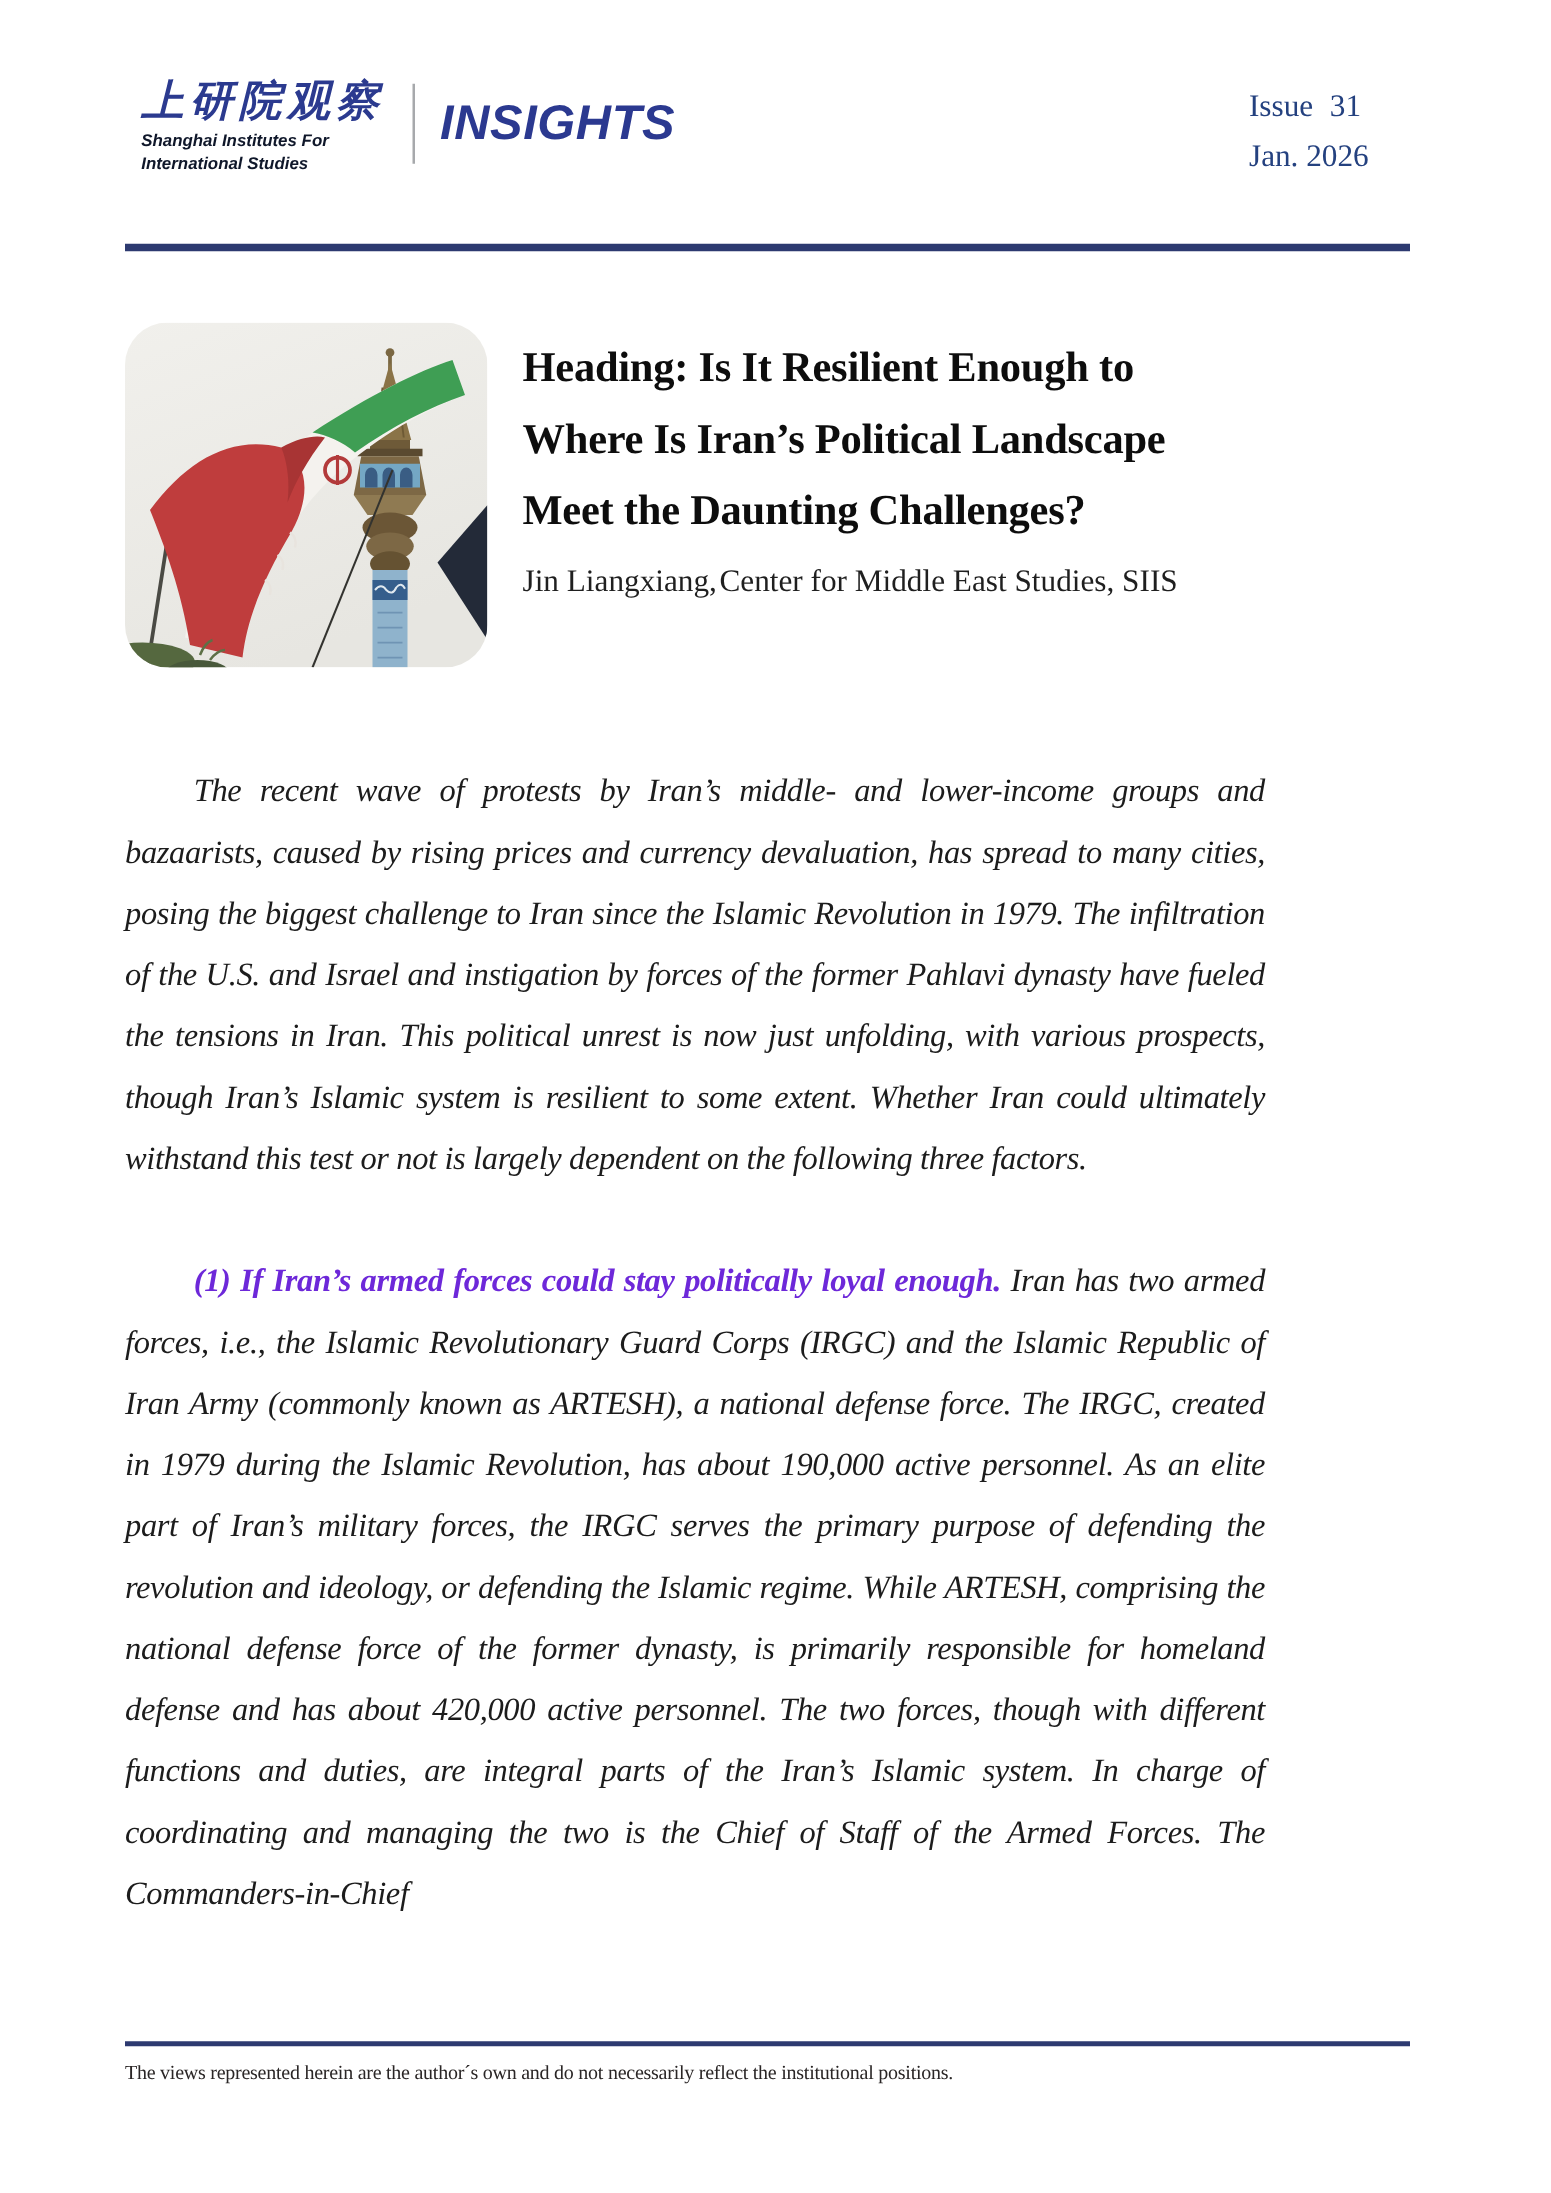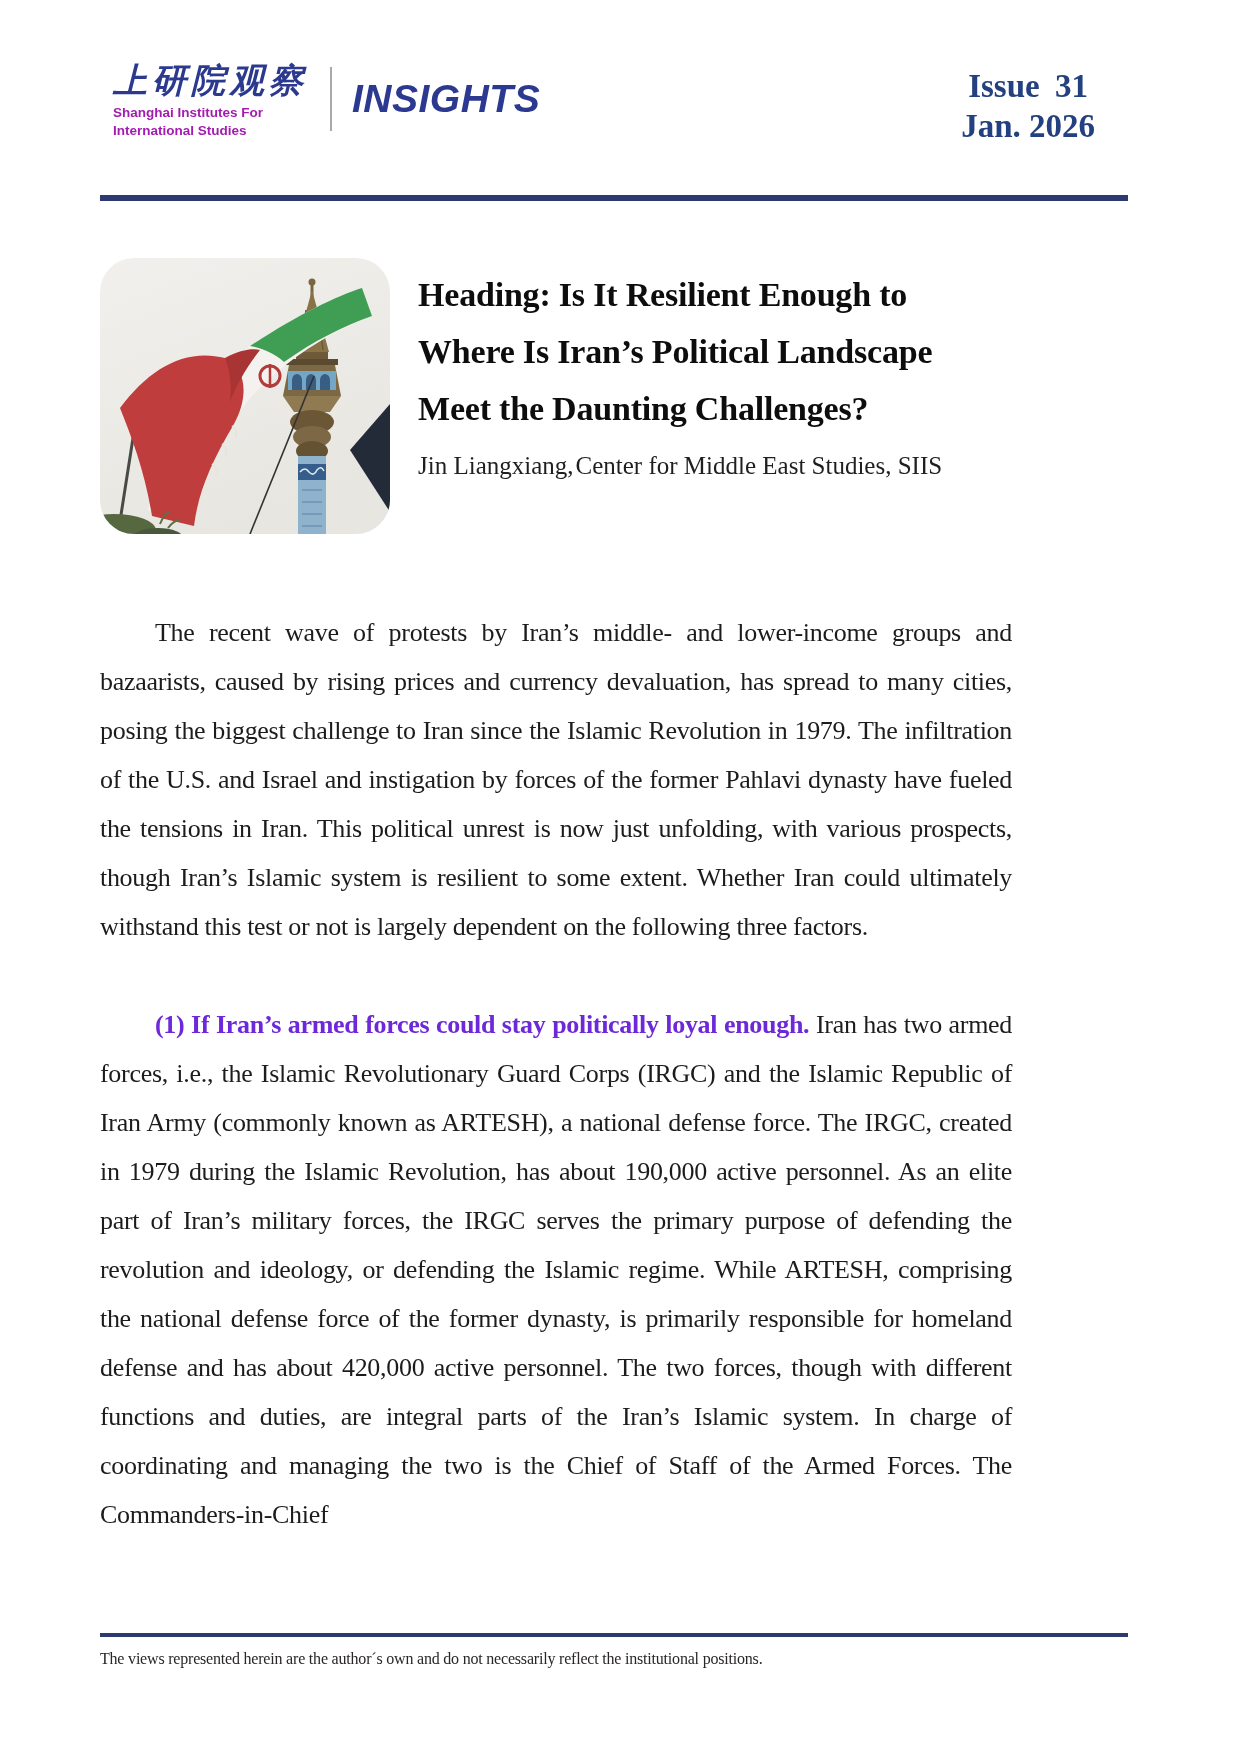--- a/index.html
+++ b/index.html
@@ -17,36 +17,36 @@
   .masthead { position:absolute; left:113px; top:58px; display:flex; align-items:center; }
   .logo-block { display:flex; flex-direction:column; align-items:center;justify-content:flex-end; }
   .logo-cn {
     font-family:"DejaVu Serif", serif;
     font-weight:bold; font-style:italic;
     font-size:34px; letter-spacing:5px;
     color:#2b3a8f; white-space:nowrap;
   }
   .logo-en {
     font-family:"Liberation Sans", sans-serif;
-    font-weight:bold; 
+    font-weight:bold; font-style:italic;
     font-size:13.5px; line-height:1.3;
-    color:#a21caf; text-align:left; width:100%;
+    color:#0f172a; text-align:left; width:100%;
     white-space:nowrap;
   }
   .logo-divider { width:2px; height:64px; background:#a7a9ac; margin:0 20px 0 22px; }
   .wordmark {
     font-family:"Liberation Sans", sans-serif;
     font-weight:bold; font-style:italic;
     font-size:39px; letter-spacing:0.5px;
     color:#2b3990; white-space:nowrap;
   }
   .issue-block {
     position:absolute; right:146px; top:66px;
-    text-align:center; color:#24417f;
-    font-weight:bold; font-size:33px; line-height:40px;
+    text-align:left; color:#24417f;
+    font-weight:normal; font-size:25px; line-height:40px;
     white-space:nowrap;
   }
   .issue-number { word-spacing:7px; }
   .rule-top {
     position:absolute; left:100px; top:195px;
     width:1028px; height:6px; background:#2d3a70;
   }
 
   
   .photo {
@@ -63,21 +63,21 @@
   }
   .byline { margin-top:15px; font-size:25px; color:#1f1f1f; white-space:nowrap; }
   .byline .author { margin-right:2px; }
 
   
   .body-text {
     position:absolute; left:100px; top:608px; width:912px;
     font-size:26px; line-height:49px; color:#1c1c1c;
     text-align:justify; letter-spacing:-0.3px;
   }
-  .body-text p { text-indent:55px; }
+  .body-text p { text-indent:55px;font-style:italic; }
   .body-text p + p { margin-top:49px; }
   .lead-bold { color:#6d28d9; font-weight:bold; }
 
   
   .rule-bottom {
     position:absolute; left:100px; top:1633px;
     width:1028px; height:4px; background:#2d3a70;
   }
   .disclaimer {
     position:absolute; left:100px; top:1650px; width:1028px;

